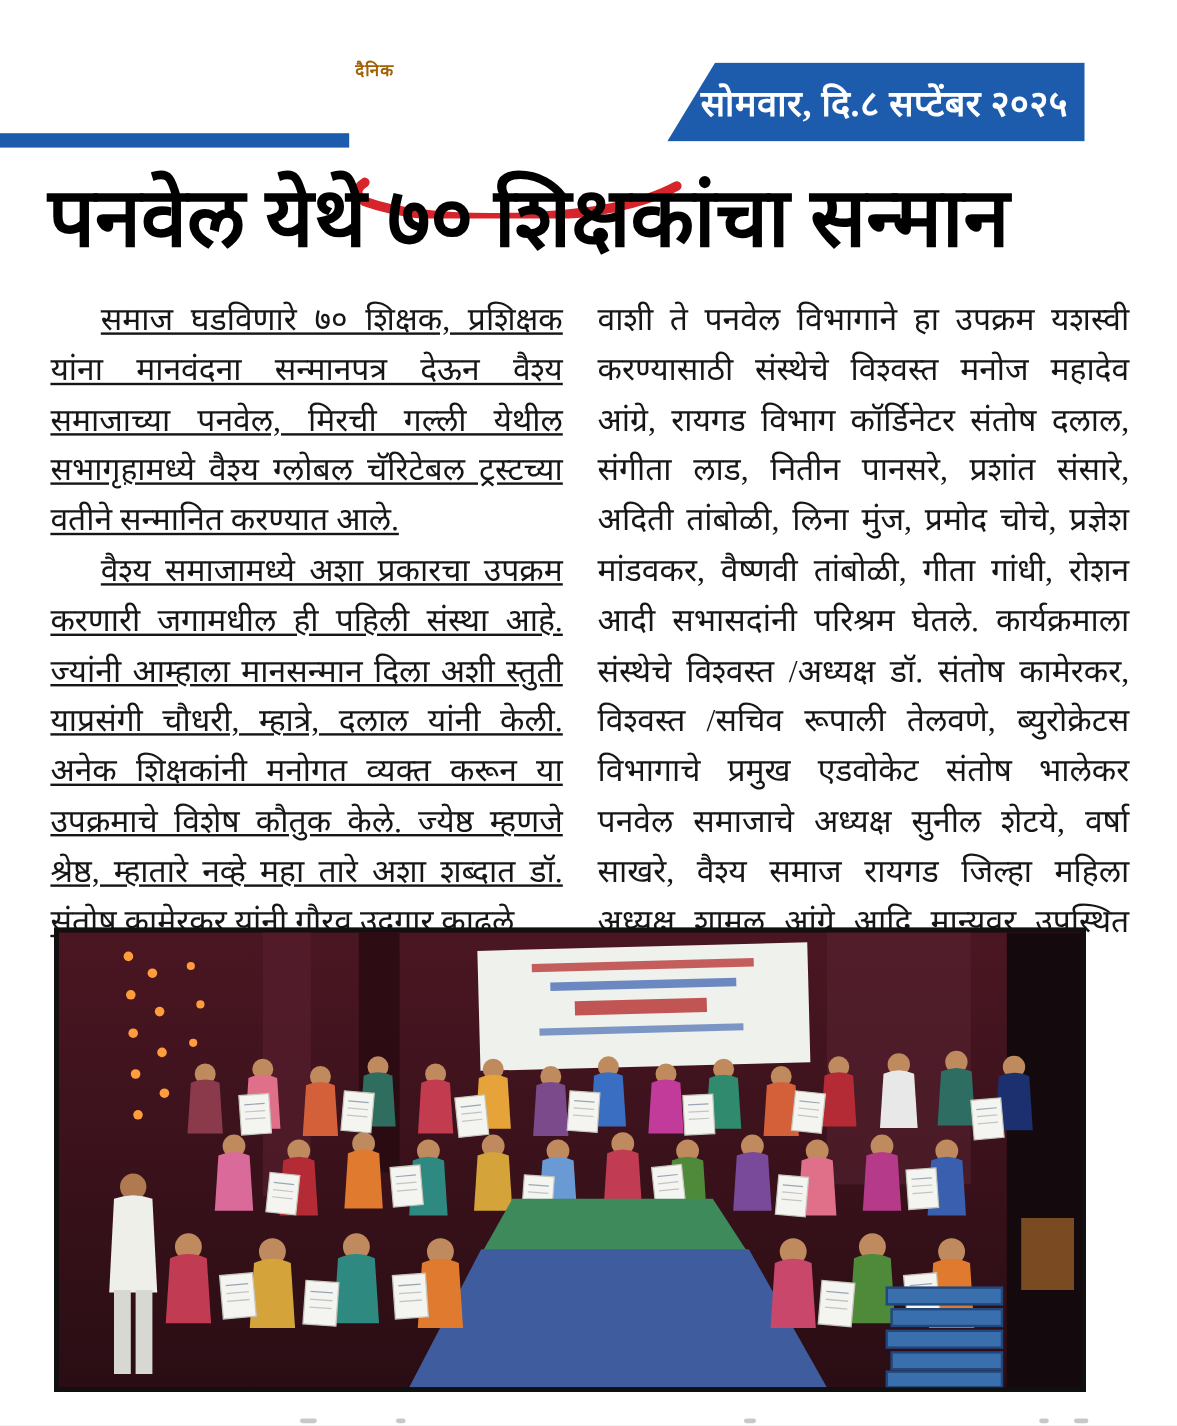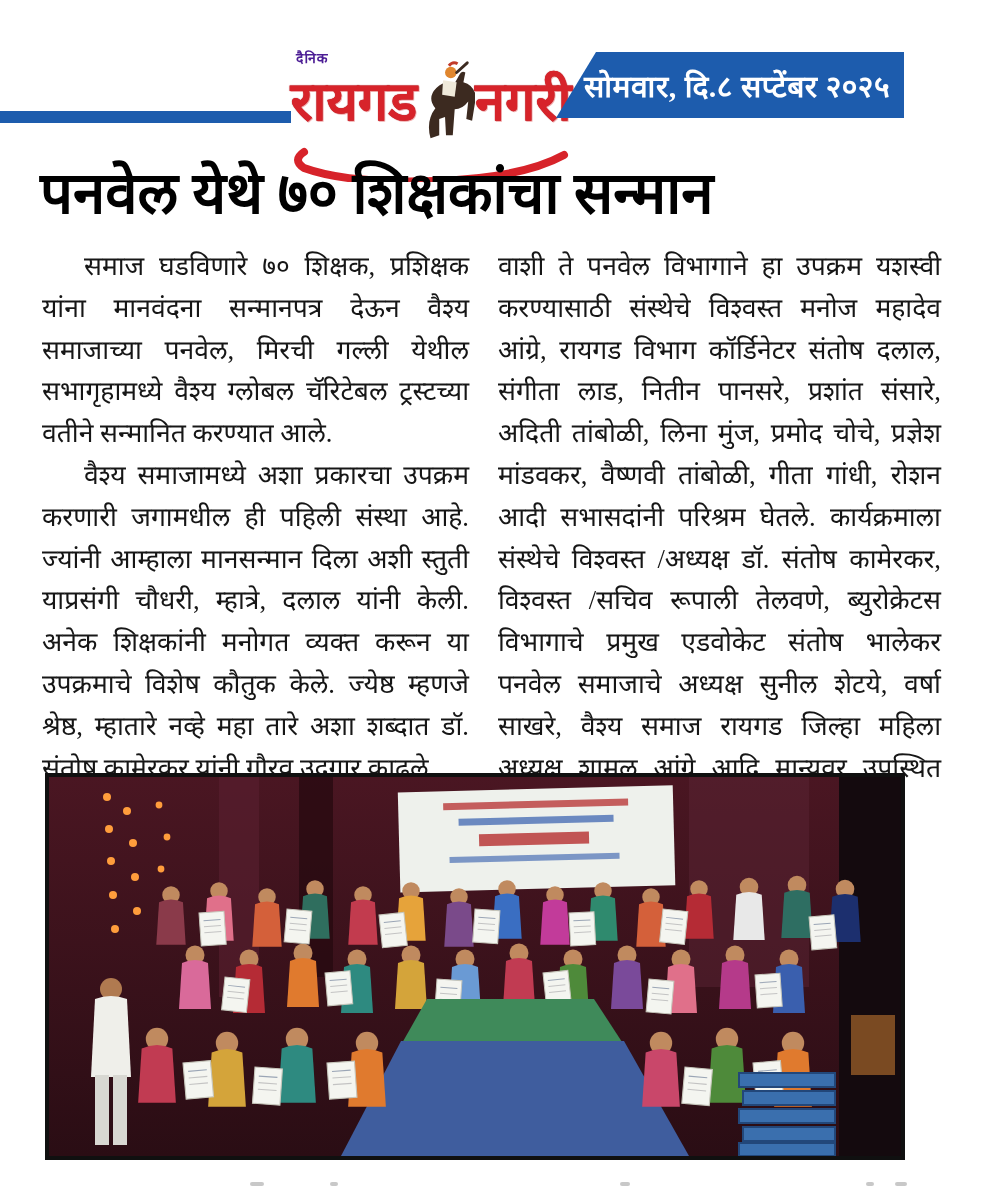--- a/index.html
+++ b/index.html
@@ -4,77 +4,66 @@
 <style>
   html,body{margin:0;padding:0;background:#e8e8e8;}
   .page{
     position:relative;width:981px;height:1188px;background:#ffffff;
     margin:0 auto;overflow:hidden;
     font-family:"Liberation Serif","DejaVu Serif",serif;color:#111;
   }
   
   .blue-bar{position:absolute;left:0;top:111px;width:291px;height:12px;background:#1d5cad;}
   .logo{position:absolute;left:286px;top:42px;width:290px;height:104px;}
-  .logo-daily{position:absolute;left:10px;top:6px;font-size:14px;font-weight:bold;color:#4c1d95;letter-spacing:1px;}
+  .logo-daily{position:absolute;left:10px;top:6px;font-size:14px;font-weight:bold;color:#a16207;letter-spacing:1px;}
   .logo-row{position:absolute;left:0;top:18px;width:290px;display:flex;align-items:center;justify-content:center;gap:2px;}
   .logo-word{font-size:54px;line-height:1;font-weight:800;color:#d7232a;
     text-shadow:0 0 1px #a01016, 1px 1px 0 #f7b9ba;}
   .horse{width:58px;height:84px;margin:0 -2px;flex:0 0 auto;}
   .swoosh{position:absolute;left:4px;top:96px;width:282px;height:44px;}
   .date-box{
     position:absolute;left:556px;top:52px;width:348px;height:66px;background:#1d5cad;
     clip-path:polygon(40px 0,100% 0,100% 100%,0 100%);
     display:flex;align-items:center;justify-content:center;padding-left:14px;box-sizing:border-box;
   }
   .date-text{color:#ffffff;font-size:30px;font-weight:bold;letter-spacing:.5px;}
   
   .headline{
-    position:absolute;left:40px;top:148px;width:870px;height:92px;
-    font-size:58px;font-weight:700;color:#000;white-space:nowrap;line-height:92px;
+    position:absolute;left:40px;top:136px;width:870px;height:92px;
+    font-size:69px;font-weight:700;color:#000;white-space:nowrap;line-height:92px;
     letter-spacing:0px;
   }
   
   .columns{
     position:absolute;left:42px;top:246px;width:899px;
     display:grid;grid-template-columns:427px 443px;column-gap:29px;
   }
   .col p{
     margin:0;font-size:26.5px;line-height:41.8px;text-align:justify;color:#161616;
   }
-  .col p.indent{text-indent:42px;}
+  .col p.indent{text-indent:42px;text-decoration:underline;}
   .dateline{font-weight:bold;text-indent:42px;font-size:27px;}
   
   .photo{
     position:absolute;left:45px;top:773px;width:852px;height:379px;
     border:4px solid #101010;background:#2c0e15;
   }
   .photo svg{display:block;}
   
   .remnant{position:absolute;height:4px;background:#9a9a9a;opacity:.55;border-radius:2px;}
 </style>
 </head>
 <body>
 
 <div class="page">
 
   <div class="blue-bar"></div>
 
   <div class="logo">
     <div class="logo-daily">दैनिक</div>
-    <div class="logo-row">
-      <span class="logo-word">रायगड</span>
-      <svg class="horse" viewBox="0 0 60 85" aria-hidden="true">
-        <path d="M14,80 q-5,-18 5,-31 q-9,-11 1,-21 q8,-8 19,-5 l5,-9 q2,-4 6,-2 l-2,10 q11,3 13,15 l-4,25 l-6,-2 l2,-18 q-6,8 -14,8 l-2,27 l-7,0 l-1,-19 l-6,2 l0,17 z" fill="#3c2a20"></path>
-        <path d="M27,20 l14,2 l-2,15 l-13,-2 z" fill="#efe9da"></path>
-        <circle cx="35" cy="12" r="6" fill="#e0862e"></circle>
-        <path d="M41,12 L52,2" stroke="#3c2a20" stroke-width="3" stroke-linecap="round" fill="none"></path>
-        <path d="M33,5 q4,-5 9,-2" stroke="#c23b2a" stroke-width="3" fill="none"></path>
-      </svg>
-      <span class="logo-word">नगरी</span>
-    </div>
     <svg class="swoosh" viewBox="0 0 282 44" aria-hidden="true">
       <path d="M14,14 q-12,8 0,16 q44,16 132,13 q86,-3 128,-26" fill="none" stroke="#d7232a" stroke-width="8" stroke-linecap="round"></path>
     </svg>
   </div>
 
   <div class="date-box">
     <span class="date-text">सोमवार, दि.८ सप्टेंबर २०२५</span>
   </div>
 
   <div class="headline">पनवेल येथे ७० शिक्षकांचा सन्मान</div>

